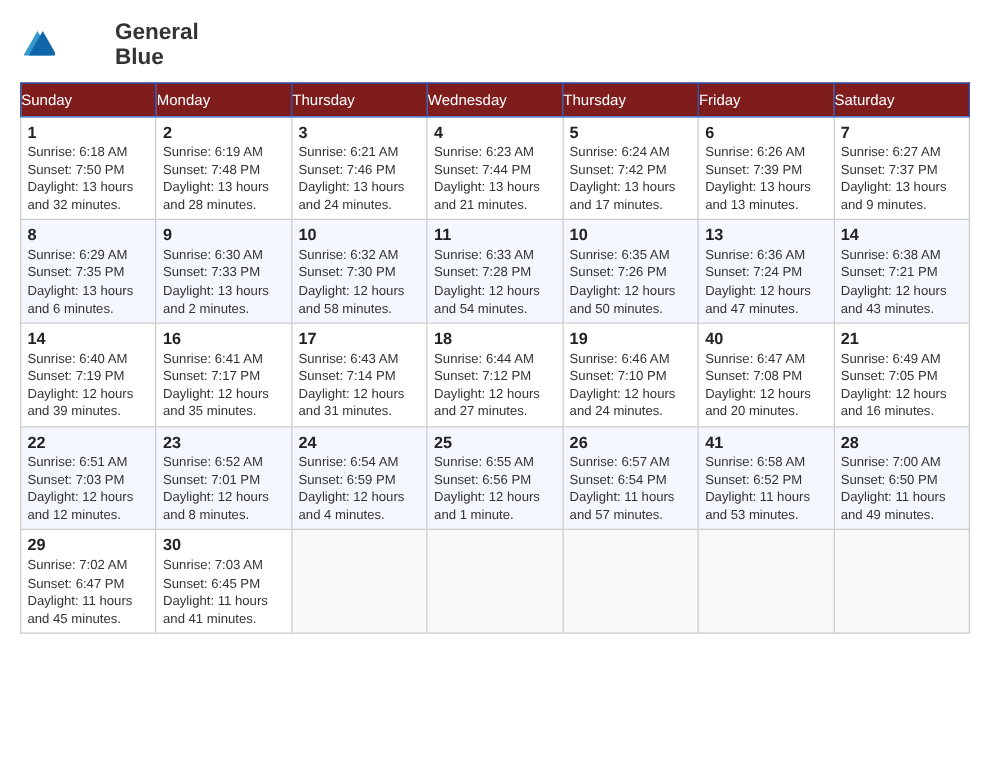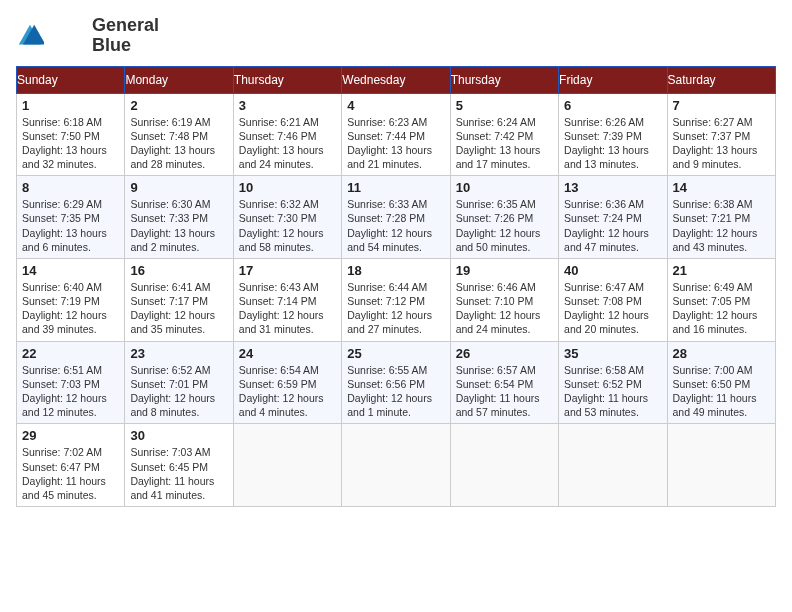--- a/index.html
+++ b/index.html
@@ -325,21 +325,21 @@
       </td>
         <td>
         <span class="day-num">26</span>
         <div class="day-info">
           Sunrise: 6:57 AM<br>
           Sunset: 6:54 PM<br>
           Daylight: 11 hours and 57 minutes.
         </div>
       </td>
         <td>
-        <span class="day-num">35</span>
+        <span class="day-num">41</span>
         <div class="day-info">
           Sunrise: 6:58 AM<br>
           Sunset: 6:52 PM<br>
           Daylight: 11 hours and 53 minutes.
         </div>
       </td>
         <td>
         <span class="day-num">28</span>
         <div class="day-info">
           Sunrise: 7:00 AM<br>

